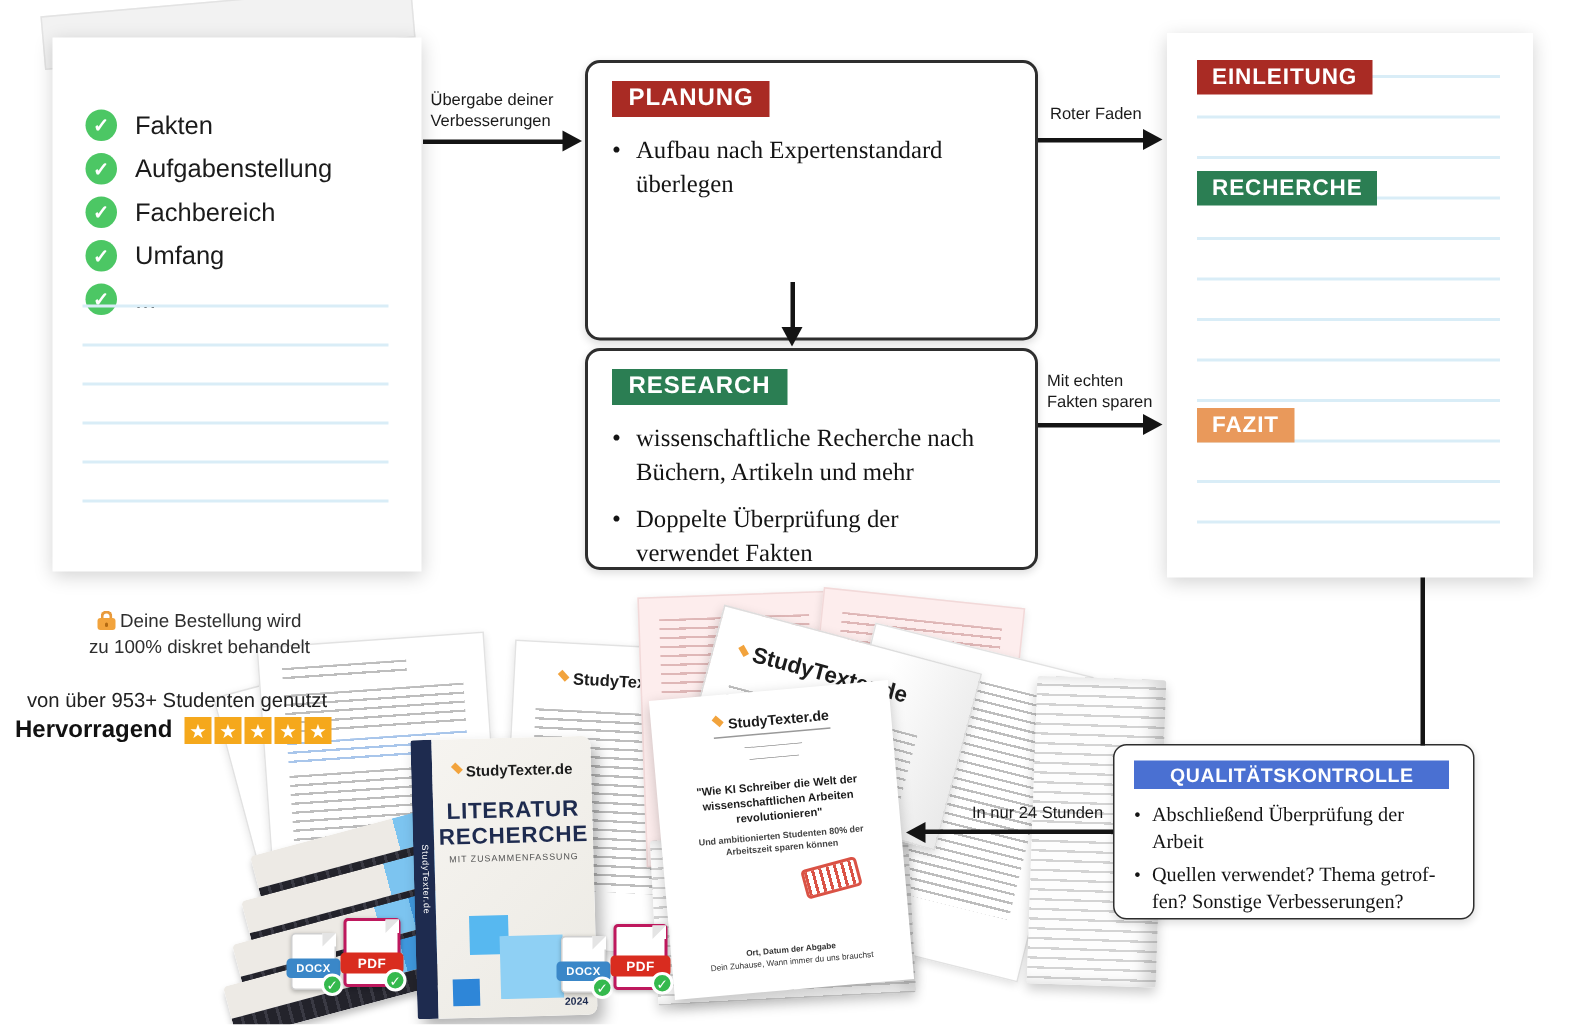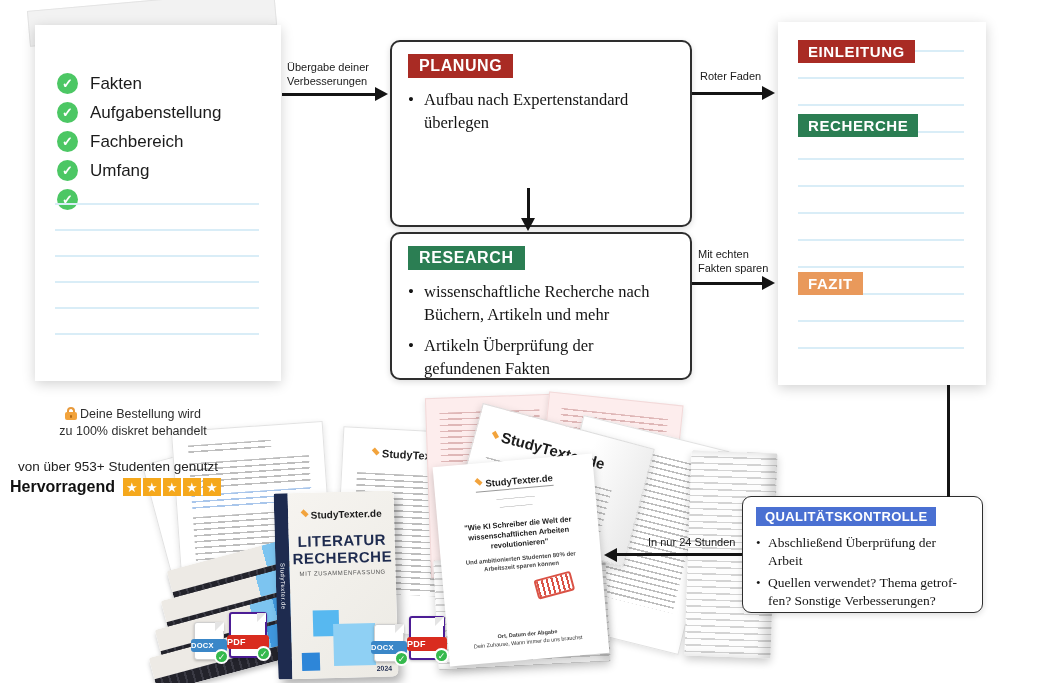--- a/index.html
+++ b/index.html
@@ -29,27 +29,27 @@
   .badge.green { background:#2B7E53; }
   .badge.orange { background:#E9995B; }
   .badge.blue { background:#4A70D2; }
   .fb-list { list-style:none; margin-top:10px;font-family:Liberation Serif, serif; }
   .fb-list li { position:relative; font-size:16.5px; line-height:23px; padding-left:16px;
     margin-bottom:8px; color:#141414; max-width:256px; }
   .fb-list li::before { content:"•"; position:absolute; left:0; top:0; font-size:17px; }
   #planung-box { left:390px; top:40px; width:302px; height:187px; }
   #research-box { left:390px; top:232px; width:302px; height:148px; }
   #quality-box { left:742px; top:496px; width:241px; height:117px; border-width:1.5px; border-radius:9px; padding:10px 10px 8px 13px; }
-  #quality-box .badge { font-size:13px; padding:2px 9px; letter-spacing:.4px;text-align:right; }
+  #quality-box .badge { font-size:13px; padding:2px 24px; letter-spacing:.4px;text-align:right; }
   #quality-box .fb-list { margin-top:8px; }
   #quality-box .fb-list li { font-size:13.5px; line-height:17.5px; padding-left:12px; margin-bottom:5px; max-width:212px; }
   #quality-box .fb-list li::before { font-size:13px; }
 
   
-  #document-card { left:778px; top:22px; width:208px; height:363px; }
+  #document-card { left:778px; top:22px; width:244px; height:363px; }
   .doc-badge { position:absolute; left:20px; z-index:2; font-size:15px; padding:3px 10px; }
 
   
   .aline { position:absolute; background:#141414; z-index:5; }
   .ah { position:absolute; width:0; height:0; z-index:5; }
   .ah.right { border-top:7px solid transparent; border-bottom:7px solid transparent; border-left:13px solid #141414; }
   .ah.left  { border-top:7px solid transparent; border-bottom:7px solid transparent; border-right:13px solid #141414; }
   .ah.down  { border-left:7px solid transparent; border-right:7px solid transparent; border-top:13px solid #141414; }
   .alabel { position:absolute; font-size:11px; line-height:13.5px; color:#1a1a1a; z-index:5; }
 
@@ -116,24 +116,24 @@
   #coversheet .psub { font-size:6px; font-weight:bold; color:#444; line-height:8px; margin:5px 14px 0; }
   .stamp { position:absolute; left:92px; top:118px; width:38px; height:20px; border:2px solid #d43425;
     transform:rotate(-10deg); border-radius:3px; background:repeating-linear-gradient(90deg,#d43425 0 2px,transparent 2px 5px); opacity:.85; }
   #coversheet .pfoot { position:absolute; left:0; right:0; bottom:14px; font-size:5.5px; color:#333; line-height:8px; }
   #coversheet .pfoot .b { font-weight:bold; }
 
   
   .ficon { position:absolute; z-index:6; }
   .fpage { position:relative; width:30px; height:38px; background:#fff; border:1px solid #cfcfcf; border-radius:3px;
     box-shadow:0 1px 3px rgba(0,0,0,.25); }
-  .fpage.pdfpage { border:2px solid #4c1d95; }
+  .fpage.pdfpage { border:2px solid #be185d; }
   .ffold { position:absolute; right:-1px; top:-1px; width:0; height:0;
     border-left:9px solid #e4e4e4; border-top:9px solid #fff; transform:rotate(90deg); }
-  .fband { position:absolute; left:-4px; right:-4px; bottom:7px; border-radius:3px; color:#fff; text-align:left;
+  .fband { position:absolute; left:-4px; right:-4px; bottom:7px; border-radius:3px; color:#fff; text-align:center;
     font-weight:bold; font-size:7.5px; padding:2px 0; letter-spacing:.3px; }
   .fband.docx { background:#3a87c8; }
   .fband.pdf { background:#d92c1f; font-size:9px; }
   .fcheck { position:absolute; right:-6px; bottom:-5px; width:15px; height:15px; border-radius:50%;
     background:#35b94d; border:2px solid #fff; color:#fff; font-size:9px; display:flex; align-items:center; justify-content:center; }
 </style>
 </head>
 <body>
 
 <div id="stage">
@@ -179,21 +179,21 @@
     </ul>
   </div>
 
   <div class="aline" style="left:527px; top:188px; width:3px; height:32px;"></div>
   <div class="ah down" style="left:521px; top:218px;"></div>
 
   <div class="flowbox" id="research-box">
     <span class="badge big green">RESEARCH</span>
     <ul class="fb-list">
       <li>wissenschaftliche Recherche nach Büchern, Artikeln und mehr</li>
-      <li>Artikeln Überprüfung der gefundenen Fakten</li>
+      <li>Doppelte Überprüfung der verwendet Fakten</li>
     </ul>
   </div>
 
   <div class="alabel" style="left:700px; top:70px;">Roter Faden</div>
   <div class="aline" style="left:692px; top:92px; width:72px; height:3px;"></div>
   <div class="ah right" style="left:762px; top:86px;"></div>
 
   <div class="alabel" style="left:698px; top:248px; width:80px;">Mit echten Fakten sparen</div>
   <div class="aline" style="left:692px; top:282px; width:72px; height:3px;"></div>
   <div class="ah right" style="left:762px; top:276px;"></div>

